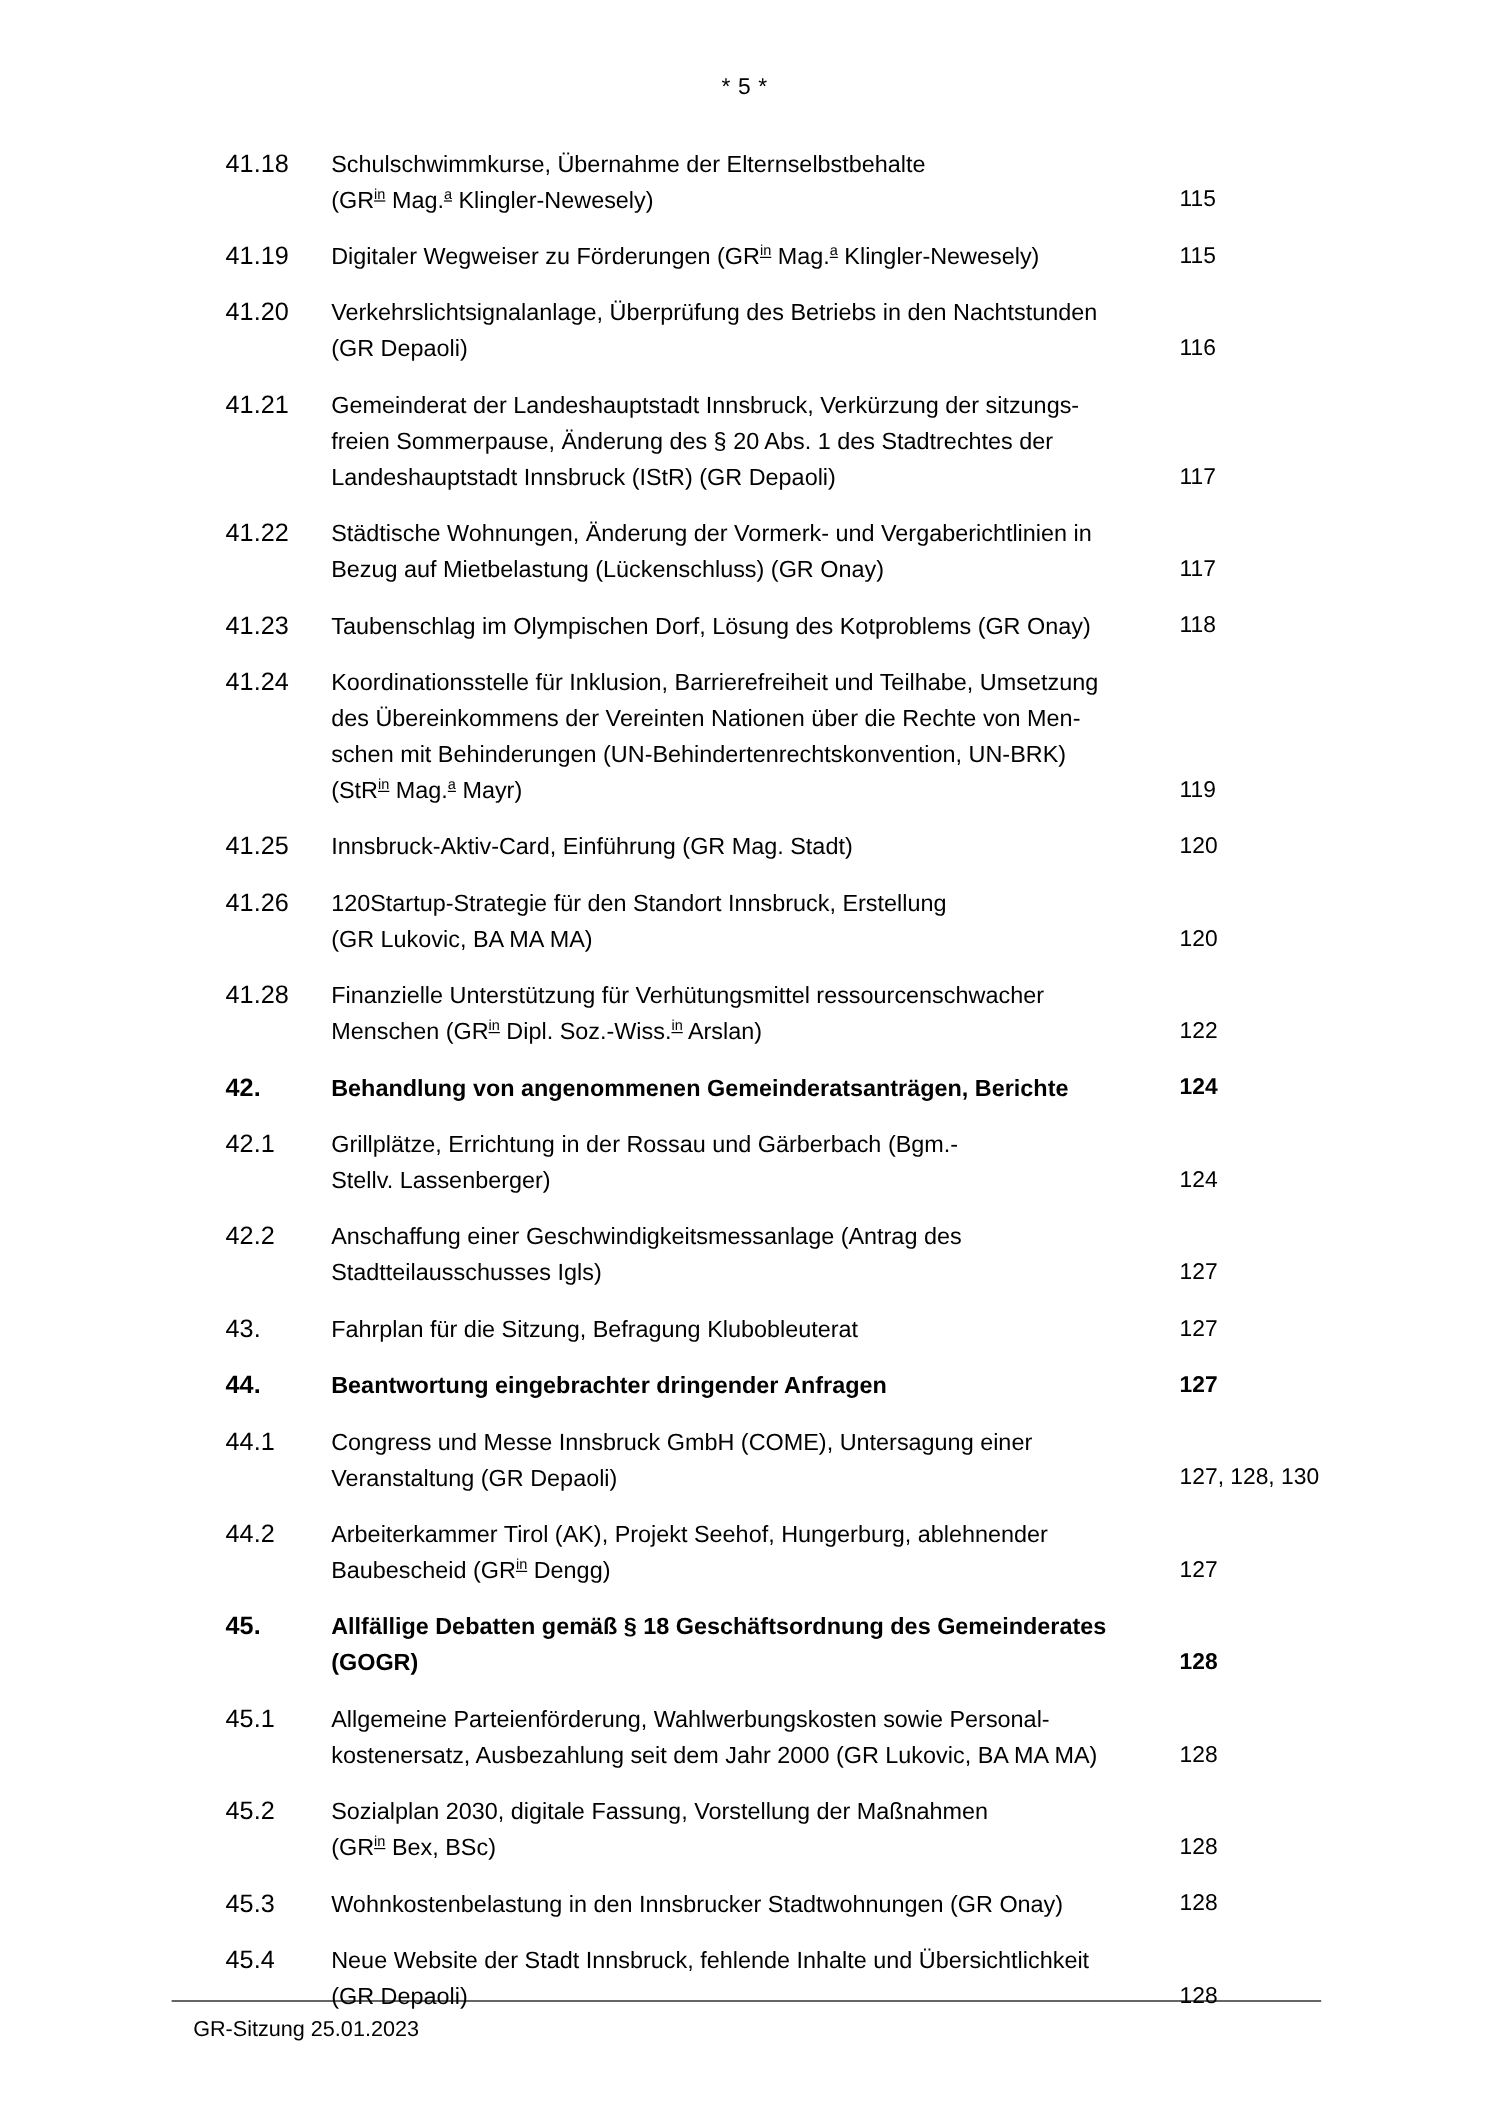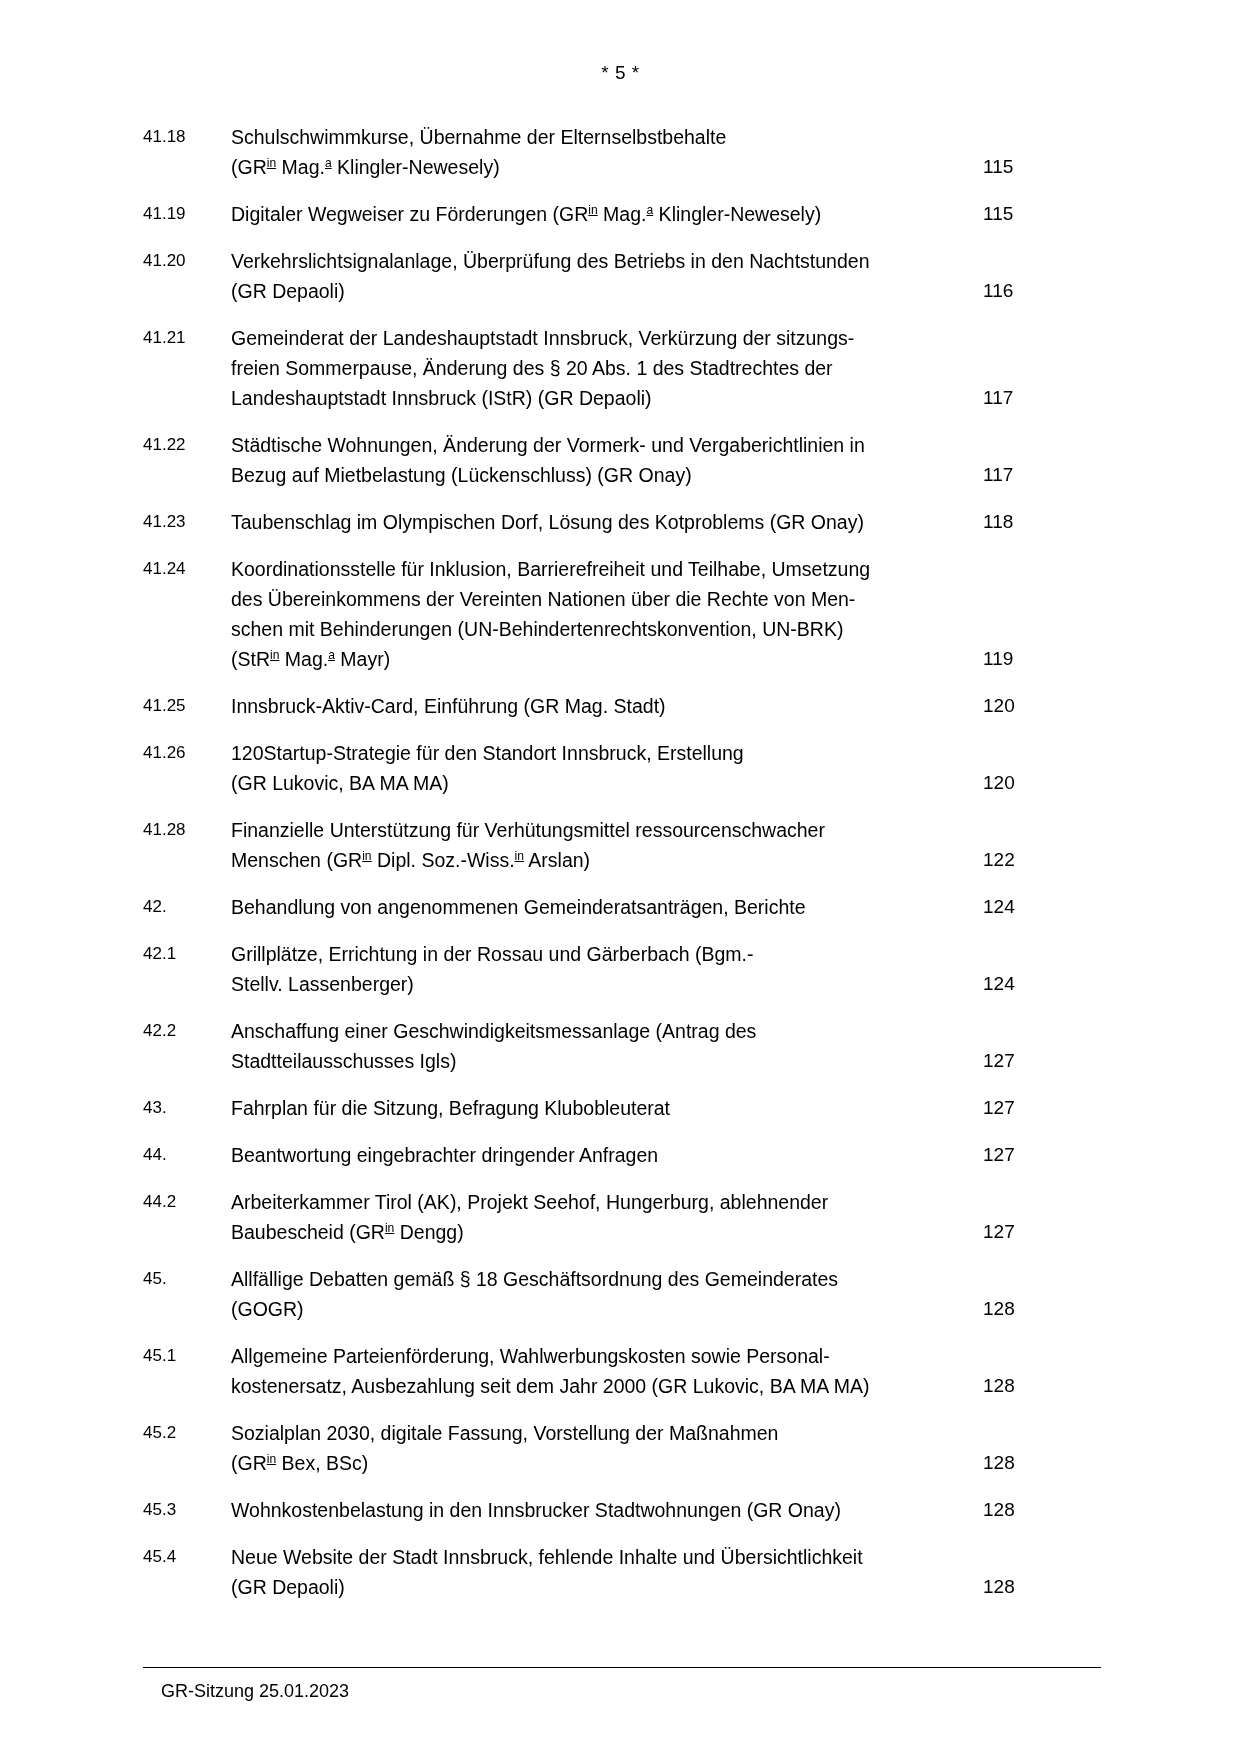--- a/index.html
+++ b/index.html
@@ -33,22 +33,23 @@
     padding-top: 38px;
   }
   .toc-row {
     display: flex;
     align-items: flex-start;
     margin-bottom: 17px;
   }
   .toc-num {
     width: 88px;
     flex: 0 0 88px;
-    font-size: 17px;
+    font-size: 21px;
     line-height: 30px;
+    margin-left: 45px;
   }
   .toc-title {
     flex: 1 1 auto;
     font-size: 19.5px;
     line-height: 30px;
     white-space: pre-line;
     padding-right: 10px;
   }
   .toc-page {
     flex: 0 0 118px;
@@ -57,21 +58,21 @@
     font-size: 19px;
     line-height: 30px;
   }
   
   .toc-row.align-last .toc-page {
     align-self: flex-end;
   }
   .bold .toc-num,
   .bold .toc-title,
   .bold .toc-page {
-    font-weight: normal;
+    font-weight: bold;
   }
   sup {
     font-size: 0.62em;
     vertical-align: super;
     line-height: 0;
     text-decoration: underline;
   }
   .footer-rule {
     position: absolute;
     left: 143px;
@@ -175,20 +176,26 @@
         <div class="toc-num">43.</div>
         <div class="toc-title">Fahrplan für die Sitzung, Befragung Klubobleuterat</div>
         <div class="toc-page">127</div>
       </div>
       <div class="toc-row bold">
         <div class="toc-num">44.</div>
         <div class="toc-title">Beantwortung eingebrachter dringender Anfragen</div>
         <div class="toc-page">127</div>
       </div>
       <div class="toc-row align-last">
+        <div class="toc-num">44.1</div>
+        <div class="toc-title">Congress und Messe Innsbruck GmbH (COME), Untersagung einer
+Veranstaltung (GR Depaoli)</div>
+        <div class="toc-page">127, 128, 130</div>
+      </div>
+      <div class="toc-row align-last">
         <div class="toc-num">44.2</div>
         <div class="toc-title">Arbeiterkammer Tirol (AK), Projekt Seehof, Hungerburg, ablehnender
 Baubescheid (GR<sup>in</sup> Dengg)</div>
         <div class="toc-page">127</div>
       </div>
       <div class="toc-row bold align-last">
         <div class="toc-num">45.</div>
         <div class="toc-title">Allfällige Debatten gemäß § 18 Geschäftsordnung des Gemeinderates
 (GOGR)</div>
         <div class="toc-page">128</div>

